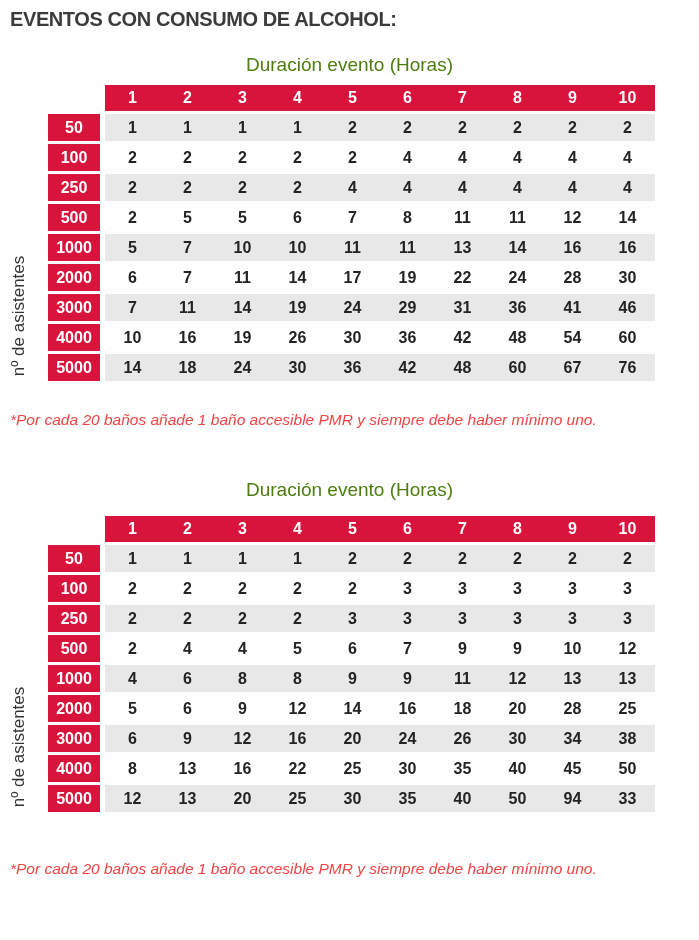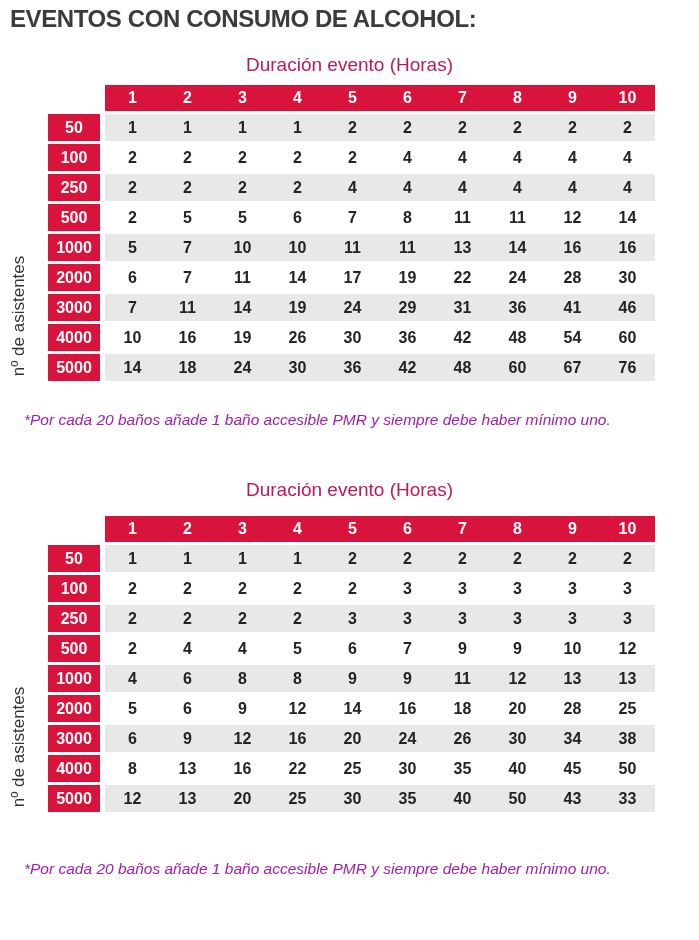--- a/index.html
+++ b/index.html
@@ -7,28 +7,28 @@
     width: 699px; height: 940px;
     background: #ffffff;
     font-family: "Liberation Sans", sans-serif;
     overflow: hidden;
   }
   .block { position: relative; }
   .block.first { padding-top: 8px; }
   .block.second { margin-top: 50px; }
   .title {
     margin: 0 0 0 10px;
-    font-size: 24px; line-height: 22px;
+    font-size: 20px; line-height: 22px;
     font-weight: bold; letter-spacing: -0.4px;
     color: var(--title-color, #3b3b3b);
   }
   .xaxis {
     margin-top: 24px; text-align: center;
     font-size: 19px; line-height: 22px;
-    color: #be185d;
+    color: #4d7c0f;
   }
   .second .xaxis { margin-top: 20px; }
   .table-area { position: relative; margin: 9px 0 0 48px; width: 607px; }
   .second .table-area { margin-top: 15px; }
   .grid {
     display: grid;
     grid-template-columns: 52px 550px;
     grid-template-rows: 26px;
     grid-auto-rows: 27px;
     column-gap: 5px; row-gap: 3px;
@@ -51,23 +51,23 @@
     font-size: 16px; font-weight: bold;
     color: var(--cell-text, #232323);
   }
   .ylabel {
     position: absolute; left: -29px; top: 78%;
     transform: translate(-50%, -50%) rotate(-90deg);
     white-space: nowrap;
     font-size: 17px; color: #333333;
   }
   .footnote {
-    margin: 30px 0 0 24px;
+    margin: 30px 0 0 10px;
     font-size: 15.5px; font-style: italic;
-    color: #a21caf;
+    color: #ef4444;
   }
   .second .footnote { margin-top: 48px; }
 </style>
 </head>
 <body style="--red: #d8133c; --row-alt: #e8e8e8; --row-plain: #ffffff; --title-color: #3b3b3b; --cell-text: #232323;">
 
 <main>
 
   <section class="block first">
     <h2 class="title">EVENTOS CON CONSUMO DE ALCOHOL:</h2>
@@ -335,21 +335,21 @@
           <div class="rowlabel">5000</div>
           <div class="band alt">
             <div class="vcell">12</div>
             <div class="vcell">13</div>
             <div class="vcell">20</div>
             <div class="vcell">25</div>
             <div class="vcell">30</div>
             <div class="vcell">35</div>
             <div class="vcell">40</div>
             <div class="vcell">50</div>
-            <div class="vcell">43</div>
+            <div class="vcell">94</div>
             <div class="vcell">33</div>
           </div>
         </div>
     </div>
     <p class="footnote">*Por cada 20 baños añade 1 baño accesible PMR y siempre debe haber mínimo uno.</p>
   </section>
 
 </main>
 
 </body></html>

